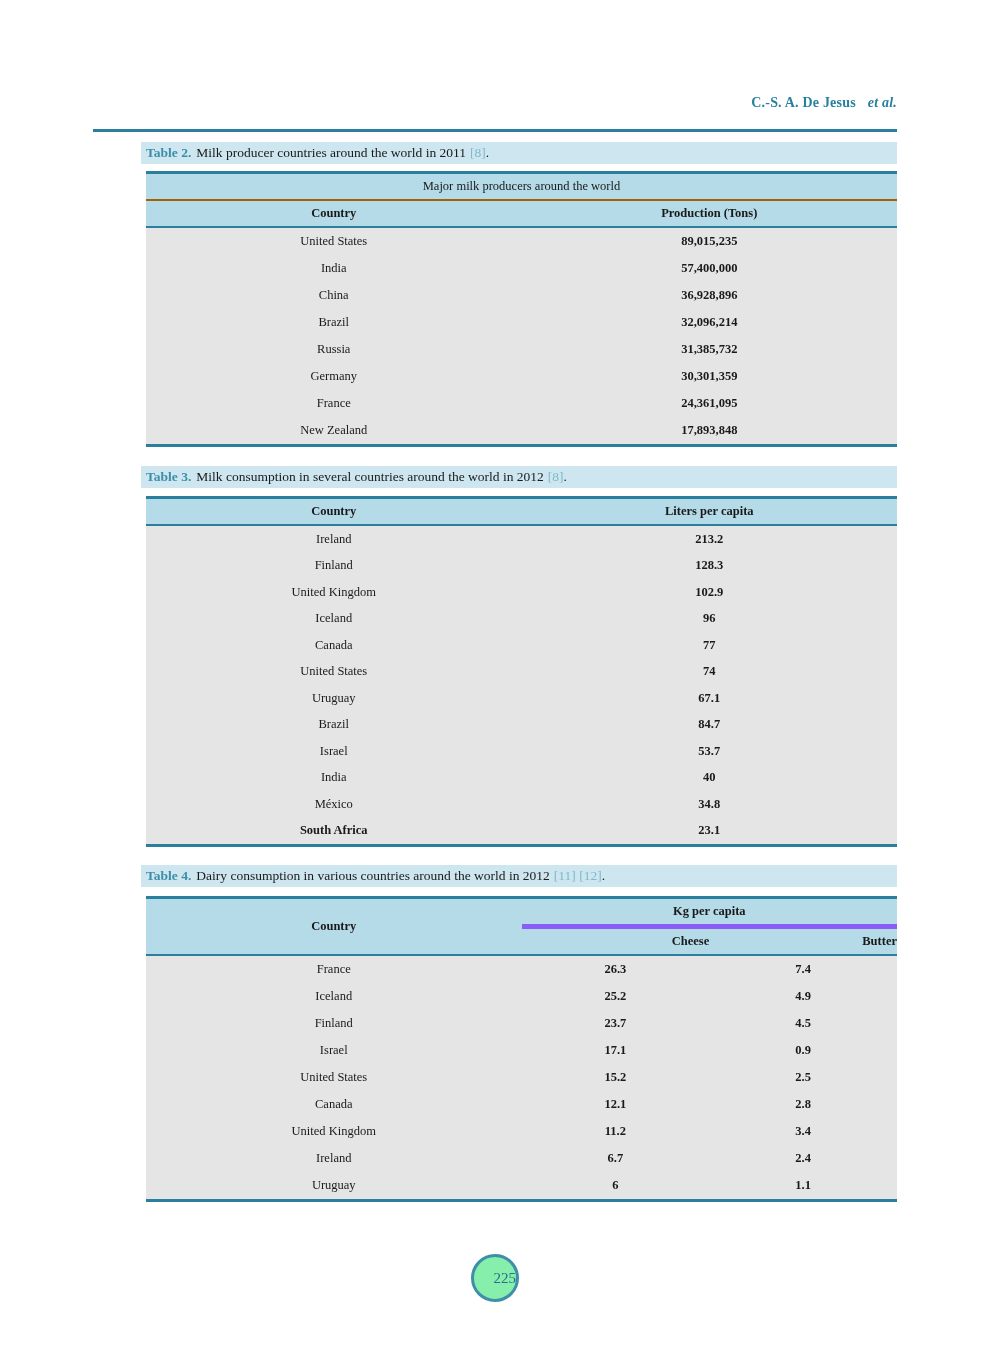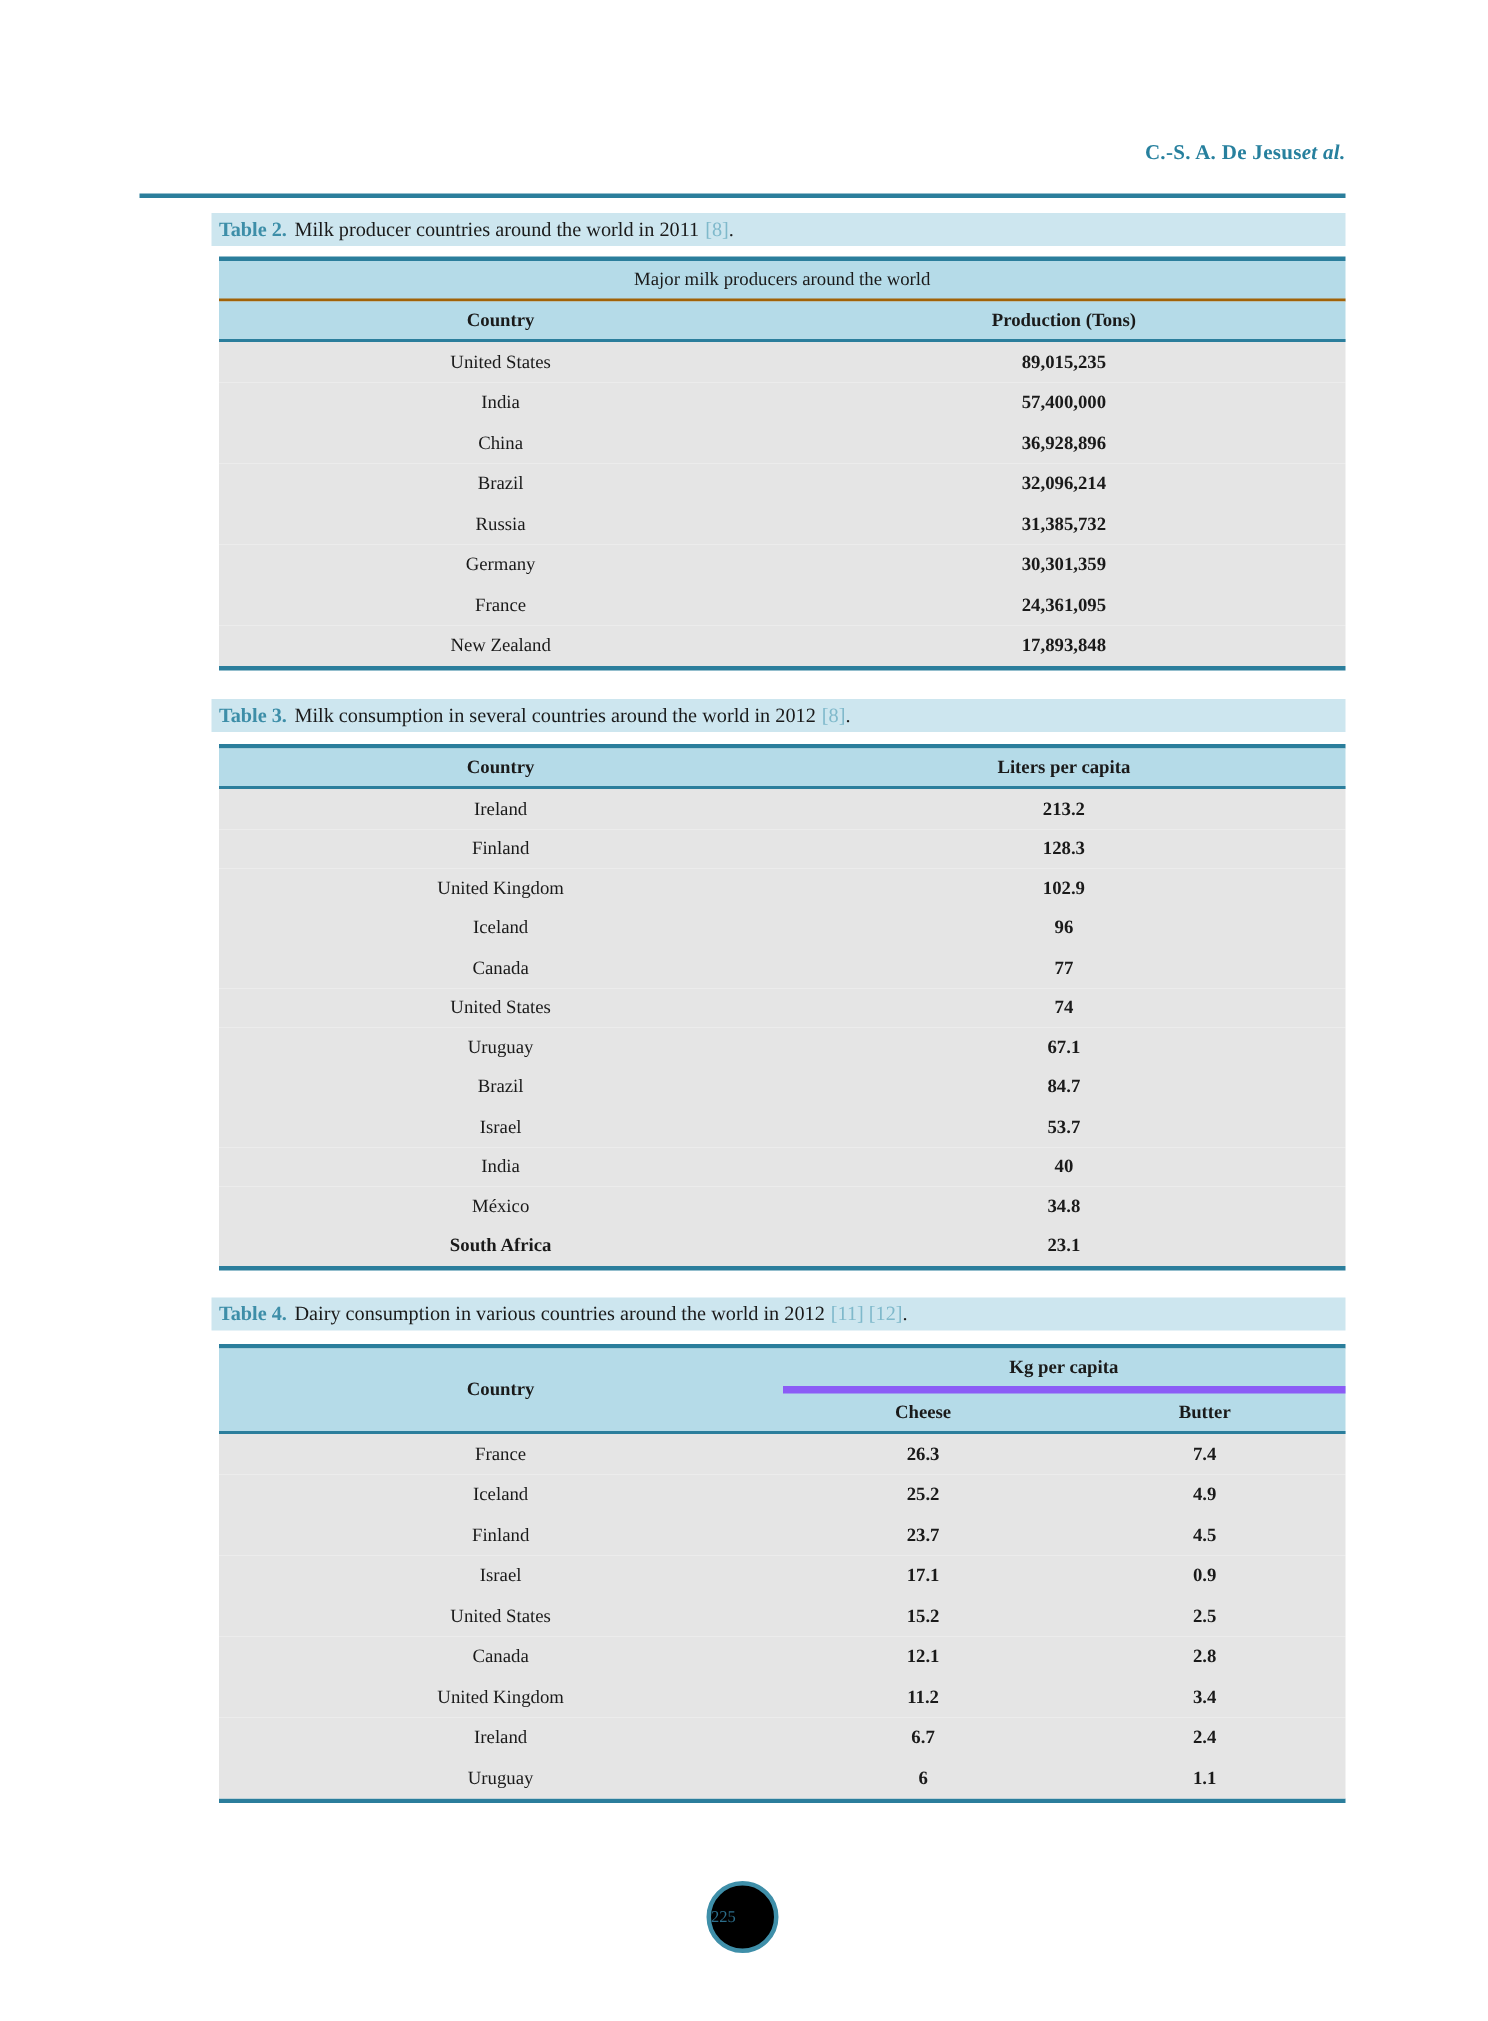--- a/index.html
+++ b/index.html
@@ -7,21 +7,21 @@
     position:relative; width:992px; height:1347px; background:#ffffff;
     font-family:"Liberation Serif", serif; color:#1a1a1a; overflow:hidden;
   }
 
   
   .running-head {
     position:absolute; top:95px; left:93px; width:804px;
     text-align:right; font-size:14px; font-weight:bold; color:#27809e;
     letter-spacing:0.2px;
   }
-  .running-head .etal { font-style:italic; margin-left:0; }
+  .running-head .etal { font-style:italic; margin-left:12px; }
   .head-rule {
     position:absolute; top:129px; left:93px; width:804px; height:3px;
     background:#2b7e9c;
   }
 
   
   .caption {
     position:absolute; left:141px; width:756px; height:22px;
     background:#cde6ef; font-size:13.5px; line-height:22px;
     box-sizing:border-box; padding-left:5px; white-space:nowrap;
@@ -58,28 +58,28 @@
 
   
   .t4-head { display:flex; border-bottom:2px solid #2b7e9c; }
   .t4-country { width:50%; display:flex; align-items:center; justify-content:center; font-weight:bold; }
   .t4-right { width:50%; }
   .t4-group {
     height:25px; line-height:25px; text-align:center; font-weight:bold;
     border-bottom:5px solid #8b5cf6;
   }
   .t4-subs { height:25px; display:flex; font-weight:bold; }
-  .t4-subs .cell { width:50%; line-height:25px; }
+  .t4-subs .cell { width:50%; line-height:25px;text-align:right; }
 
   
   .page-circle {
     position:absolute; left:471px; top:1254px; width:48px; height:48px;
-    border-radius:50%; background:#000000; border:3px solid #3f8fa9;
-    box-sizing:border-box; display:flex; align-items:center; justify-content:flex-start;
-    font-size:11px; color:#2b6d8a;
+    border-radius:50%; background:#86efac; border:3px solid #3f8fa9;
+    box-sizing:border-box; display:flex; align-items:center; justify-content:flex-end;
+    font-size:15px; color:#2b6d8a;
   }
 </style>
 </head>
 <body>
 
 <div class="page">
 
   <div class="running-head">
     <span>C.-S. A. De Jesus</span><span class="etal">et al.</span>
   </div>

